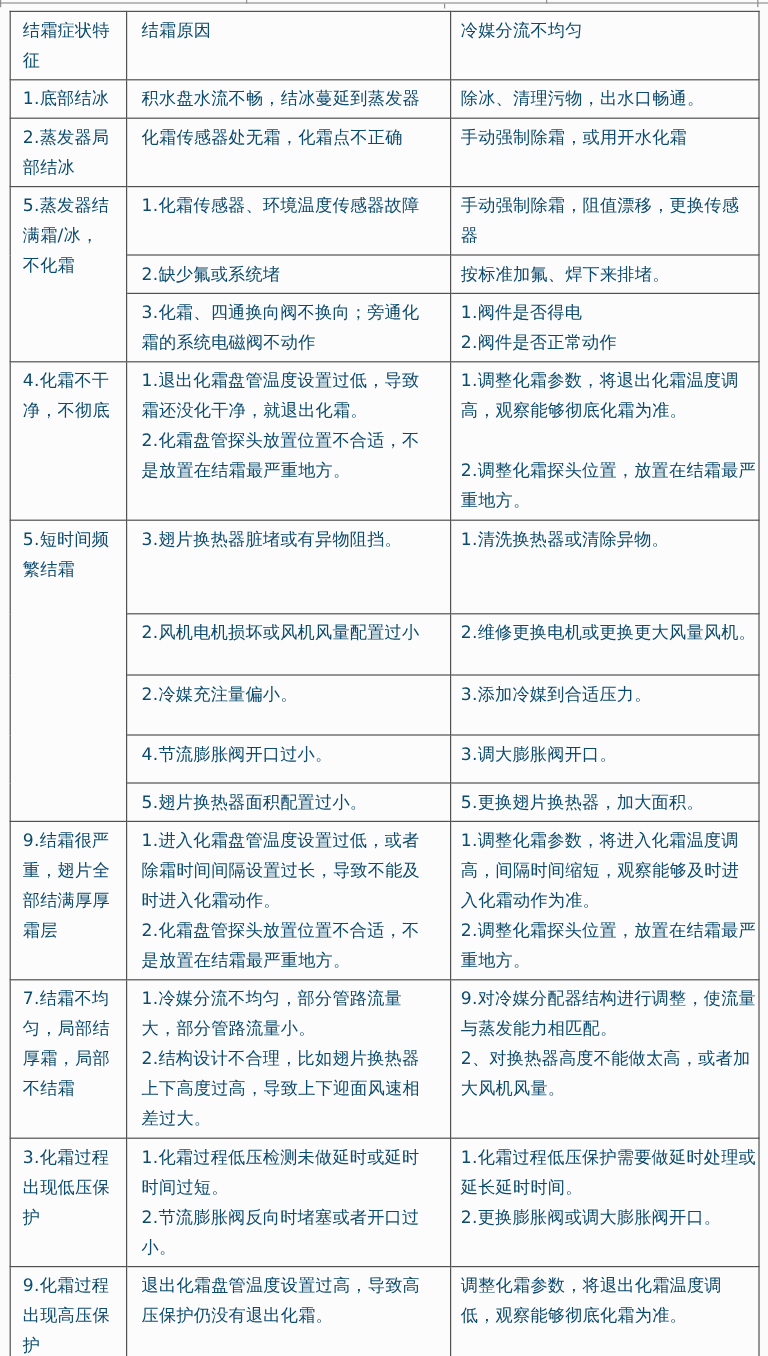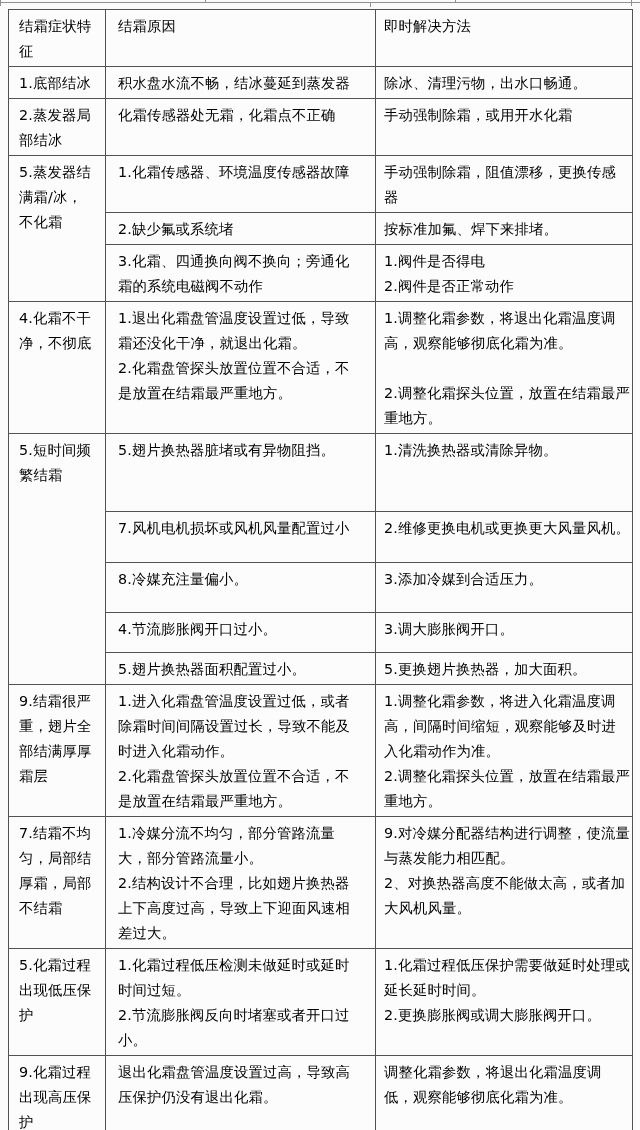--- a/index.html
+++ b/index.html
@@ -52,21 +52,21 @@
   .tbl col.c1 { width: 97px; }
   .tbl col.c2 { width: 270px; }
   .tbl col.c3 { width: 257px; }
   .tbl th, .tbl td {
     border: 1px solid #525252;
     vertical-align: top;
     text-align: left;
     font-weight: normal;
     font-size: 14.3px;
     line-height: 25px;
-    color: #000000;
+    color: #0c4a6e;
     letter-spacing: 0.2px;
     white-space: pre-line;
     overflow: hidden;
     word-break: break-word;
   }
   .tbl .sym { padding: 4px 9px 2px 10px; }
   .tbl .cau { padding: 4px 16px 2px 12px; }
   .tbl .sol { padding: 4px 2px 2px 8px; }
 </style>
 </head>
@@ -86,21 +86,21 @@
   <table class="tbl">
     <colgroup>
         <col class="c1">
         <col class="c2">
         <col class="c3">
       </colgroup>
     <tbody>
       <tr style="height:48px">
         <th class="sym">结霜症状特征</th>
         <th class="cau">结霜原因</th>
-        <th class="sol">即时解决方法</th>
+        <th class="sol">冷媒分流不均匀</th>
       </tr>
 
       <tr style="height:27px">
         <td class="sym">1.底部结冰</td>
         <td class="cau">积水盘水流不畅，结冰蔓延到蒸发器</td>
         <td class="sol">除冰、清理污物，出水口畅通。</td>
       </tr>
 
       <tr style="height:50px">
         <td class="sym">2.蒸发器局部结冰</td>
@@ -127,29 +127,29 @@
         <td class="sym">4.化霜不干净，不彻底</td>
         <td class="cau">1.退出化霜盘管温度设置过低，导致霜还没化干净，就退出化霜。
 2.化霜盘管探头放置位置不合适，不是放置在结霜最严重地方。</td>
         <td class="sol">1.调整化霜参数，将退出化霜温度调高，观察能够彻底化霜为准。
 
 2.调整化霜探头位置，放置在结霜最严重地方。</td>
       </tr>
 
       <tr style="height:78px">
         <td class="sym" rowspan="5">5.短时间频繁结霜</td>
-        <td class="cau">5.翅片换热器脏堵或有异物阻挡。</td>
+        <td class="cau">3.翅片换热器脏堵或有异物阻挡。</td>
         <td class="sol">1.清洗换热器或清除异物。</td>
       </tr>
       <tr style="height:51px">
-        <td class="cau">7.风机电机损坏或风机风量配置过小</td>
+        <td class="cau">2.风机电机损坏或风机风量配置过小</td>
         <td class="sol">2.维修更换电机或更换更大风量风机。</td>
       </tr>
       <tr style="height:50px">
-        <td class="cau">8.冷媒充注量偏小。</td>
+        <td class="cau">2.冷媒充注量偏小。</td>
         <td class="sol">3.添加冷媒到合适压力。</td>
       </tr>
       <tr style="height:40px">
         <td class="cau">4.节流膨胀阀开口过小。</td>
         <td class="sol">3.调大膨胀阀开口。</td>
       </tr>
       <tr style="height:29px">
         <td class="cau">5.翅片换热器面积配置过小。</td>
         <td class="sol">5.更换翅片换热器，加大面积。</td>
       </tr>
@@ -164,21 +164,21 @@
 
       <tr style="height:128px">
         <td class="sym">7.结霜不均匀，局部结厚霜，局部不结霜</td>
         <td class="cau">1.冷媒分流不均匀，部分管路流量大，部分管路流量小。
 2.结构设计不合理，比如翅片换热器上下高度过高，导致上下迎面风速相差过大。</td>
         <td class="sol">9.对冷媒分配器结构进行调整，使流量与蒸发能力相匹配。
 2、对换热器高度不能做太高，或者加大风机风量。</td>
       </tr>
 
       <tr style="height:104px">
-        <td class="sym">5.化霜过程出现低压保护</td>
+        <td class="sym">3.化霜过程出现低压保护</td>
         <td class="cau">1.化霜过程低压检测未做延时或延时时间过短。
 2.节流膨胀阀反向时堵塞或者开口过小。</td>
         <td class="sol">1.化霜过程低压保护需要做延时处理或延长延时时间。
 2.更换膨胀阀或调大膨胀阀开口。</td>
       </tr>
 
       <tr style="height:71px">
         <td class="sym">9.化霜过程出现高压保护</td>
         <td class="cau">退出化霜盘管温度设置过高，导致高压保护仍没有退出化霜。</td>
         <td class="sol">调整化霜参数，将退出化霜温度调低，观察能够彻底化霜为准。</td>

